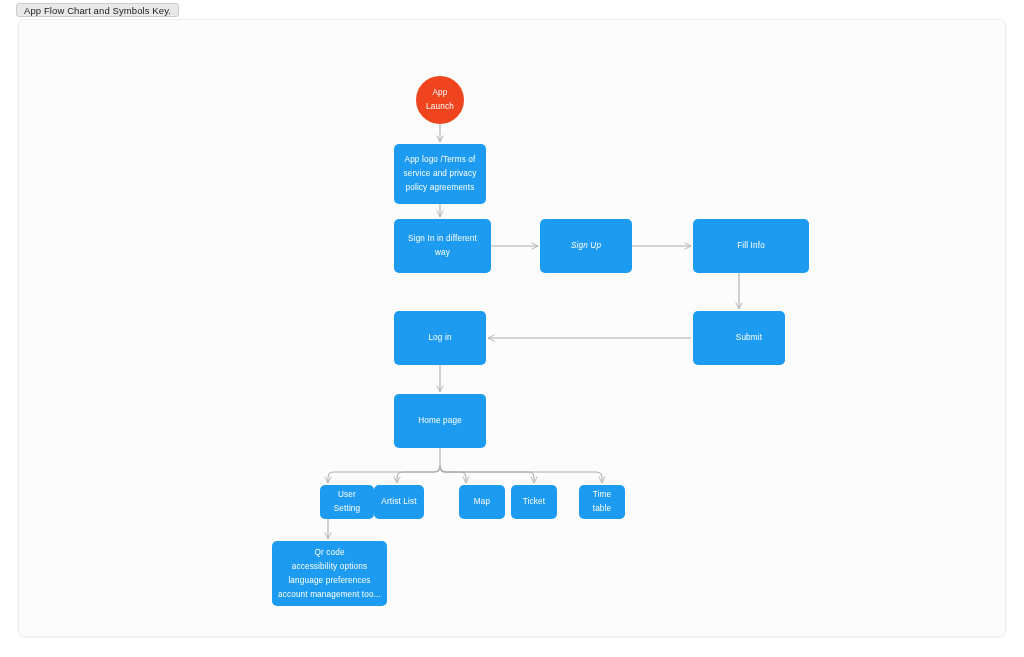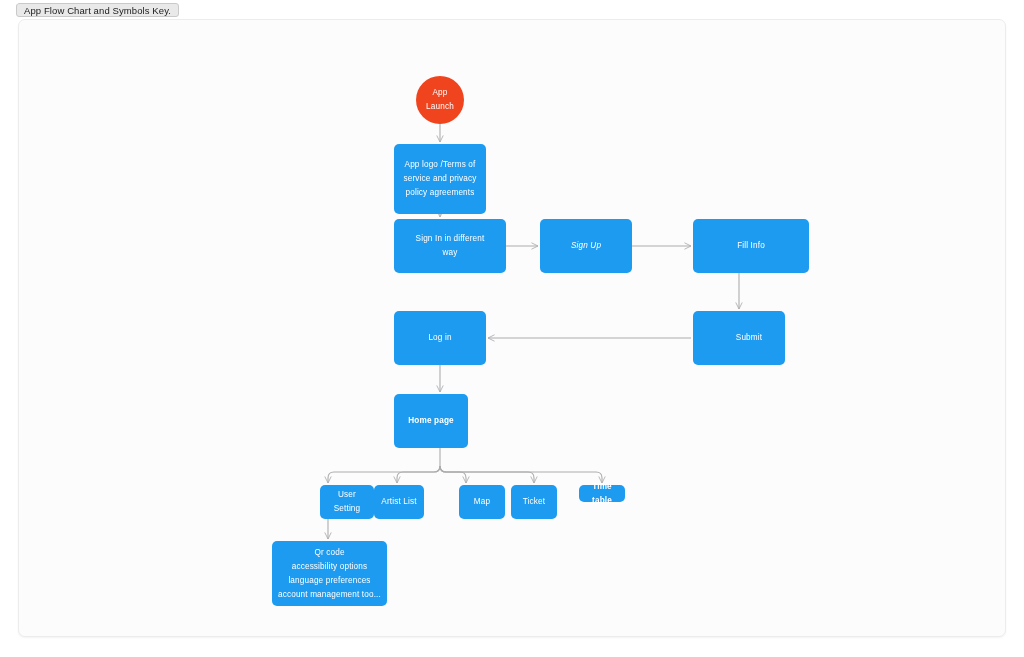--- a/index.html
+++ b/index.html
@@ -126,65 +126,65 @@
           <path d="M 421 446 Q 421 452 427 452 L 577 452 Q 583 452 583 458 L 583 463"></path>
 
           <path d="M 309 499 L 309 519"></path>
         </g>
       </svg>
 
       <div class="node start" style="left:397px; top:56px; width:48px; height:48px;">
         <span class="txt">App<br>Launch</span>
       </div>
 
-      <div class="node" style="left:375px; top:124px; width:92px; height:70px;">
+      <div class="node" style="left:375px; top:124px; width:92px; height:60px;">
         <span class="txt">App logo /Terms of<br>service and privacy<br>policy agreements</span>
       </div>
 
-      <div class="node" style="left:375px; top:199px; width:112px; height:54px;">
+      <div class="node" style="left:375px; top:199px; width:97px; height:54px;">
         <span class="txt">Sign In in different<br>way</span>
       </div>
 
       <div class="node" style="left:521px; top:199px; width:92px; height:54px;font-style:italic;">
         <span class="txt">Sign Up</span>
       </div>
 
       <div class="node" style="left:674px; top:199px; width:116px; height:54px;">
         <span class="txt">Fill Info</span>
       </div>
 
       <div class="node" style="left:674px; top:291px; width:92px; height:54px;padding-left:25px;">
         <span class="txt">Submit</span>
       </div>
 
       <div class="node" style="left:375px; top:291px; width:92px; height:54px;">
         <span class="txt">Log in</span>
       </div>
 
-      <div class="node" style="left:375px; top:374px; width:74px; height:54px;font-weight:bold;">
+      <div class="node" style="left:375px; top:374px; width:92px; height:54px;">
         <span class="txt">Home page</span>
       </div>
 
       <div class="node" style="left:301px; top:465px; width:54px; height:34px;">
         <span class="txt">User<br>Setting</span>
       </div>
 
       <div class="node" style="left:355px; top:465px; width:50px; height:34px;">
         <span class="txt">Artist List</span>
       </div>
 
       <div class="node" style="left:424px; top:465px; width:46px; height:34px;margin-left:16px;">
         <span class="txt">Map</span>
       </div>
 
       <div class="node" style="left:492px; top:465px; width:46px; height:34px;">
         <span class="txt">Ticket</span>
       </div>
 
-      <div class="node" style="left:560px; top:465px; width:46px; height:17px;font-weight:bold;">
+      <div class="node" style="left:560px; top:465px; width:46px; height:34px;">
         <span class="txt">Time table</span>
       </div>
 
       <div class="node" style="left:253px; top:521px; width:115px; height:65px;">
         <span class="txt">Qr code<br>accessibility options<br>language preferences<br>account management too...</span>
       </div>
 
     </div>
   </div>
 </div>

